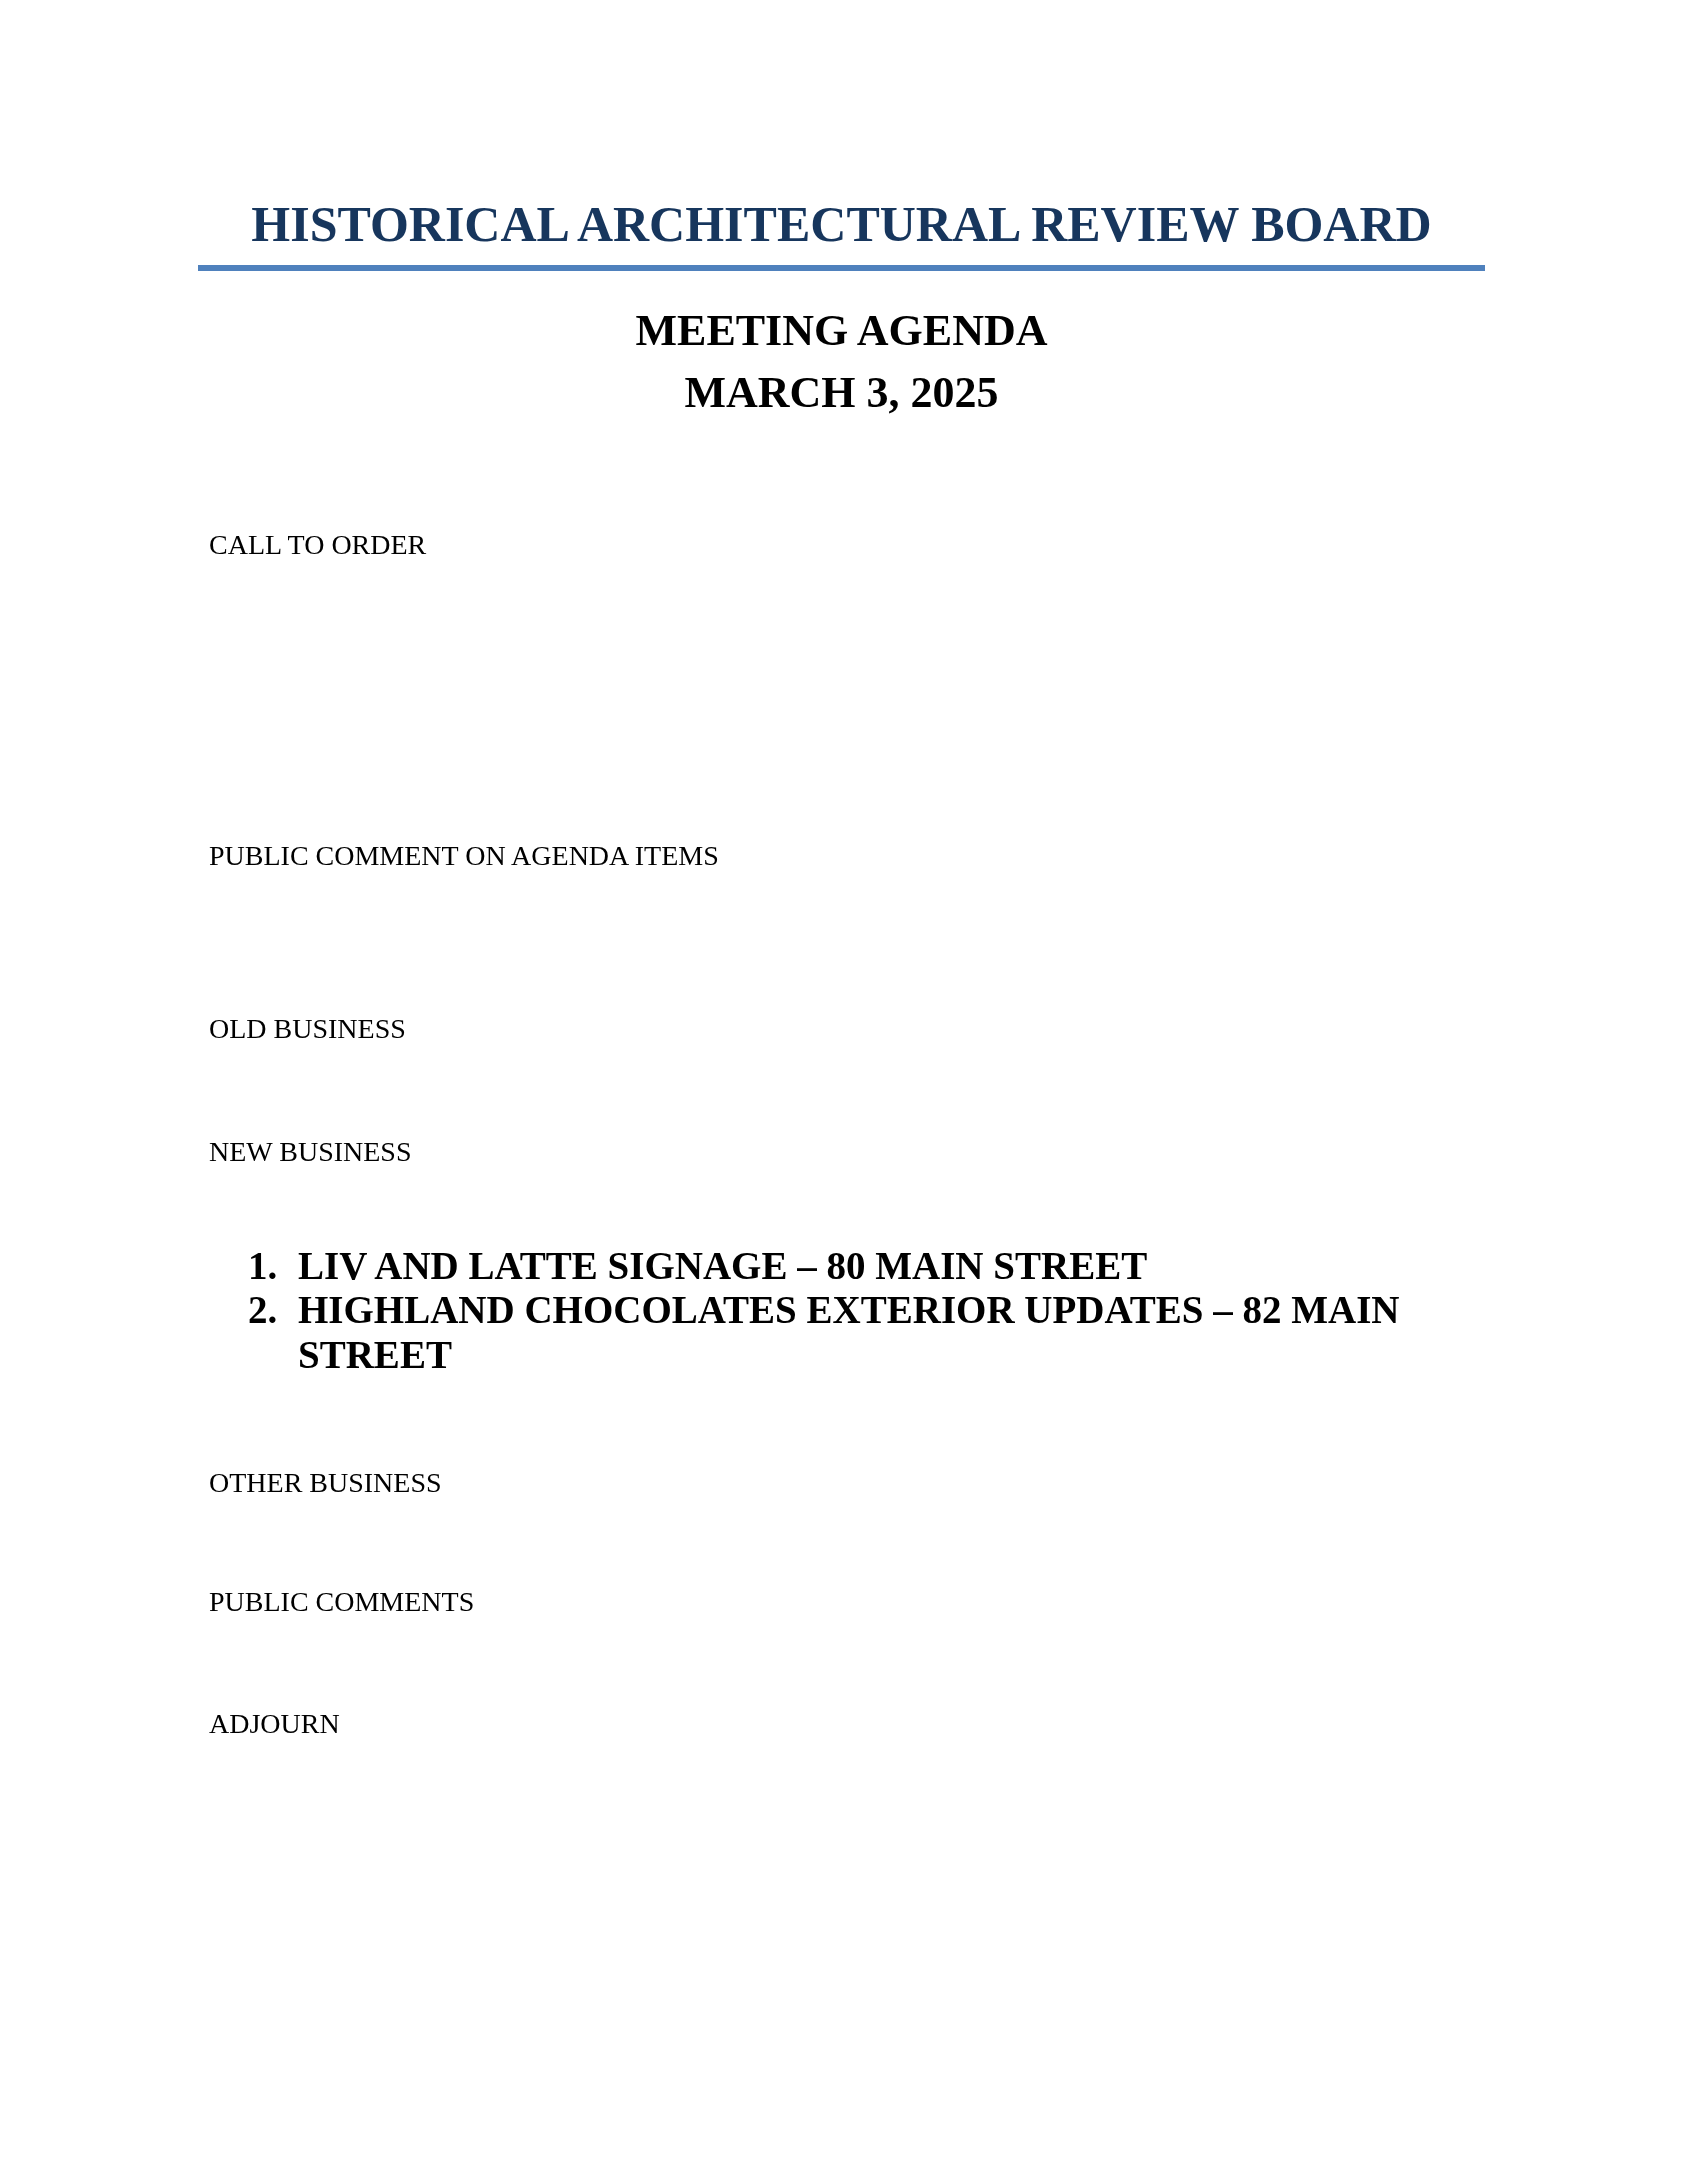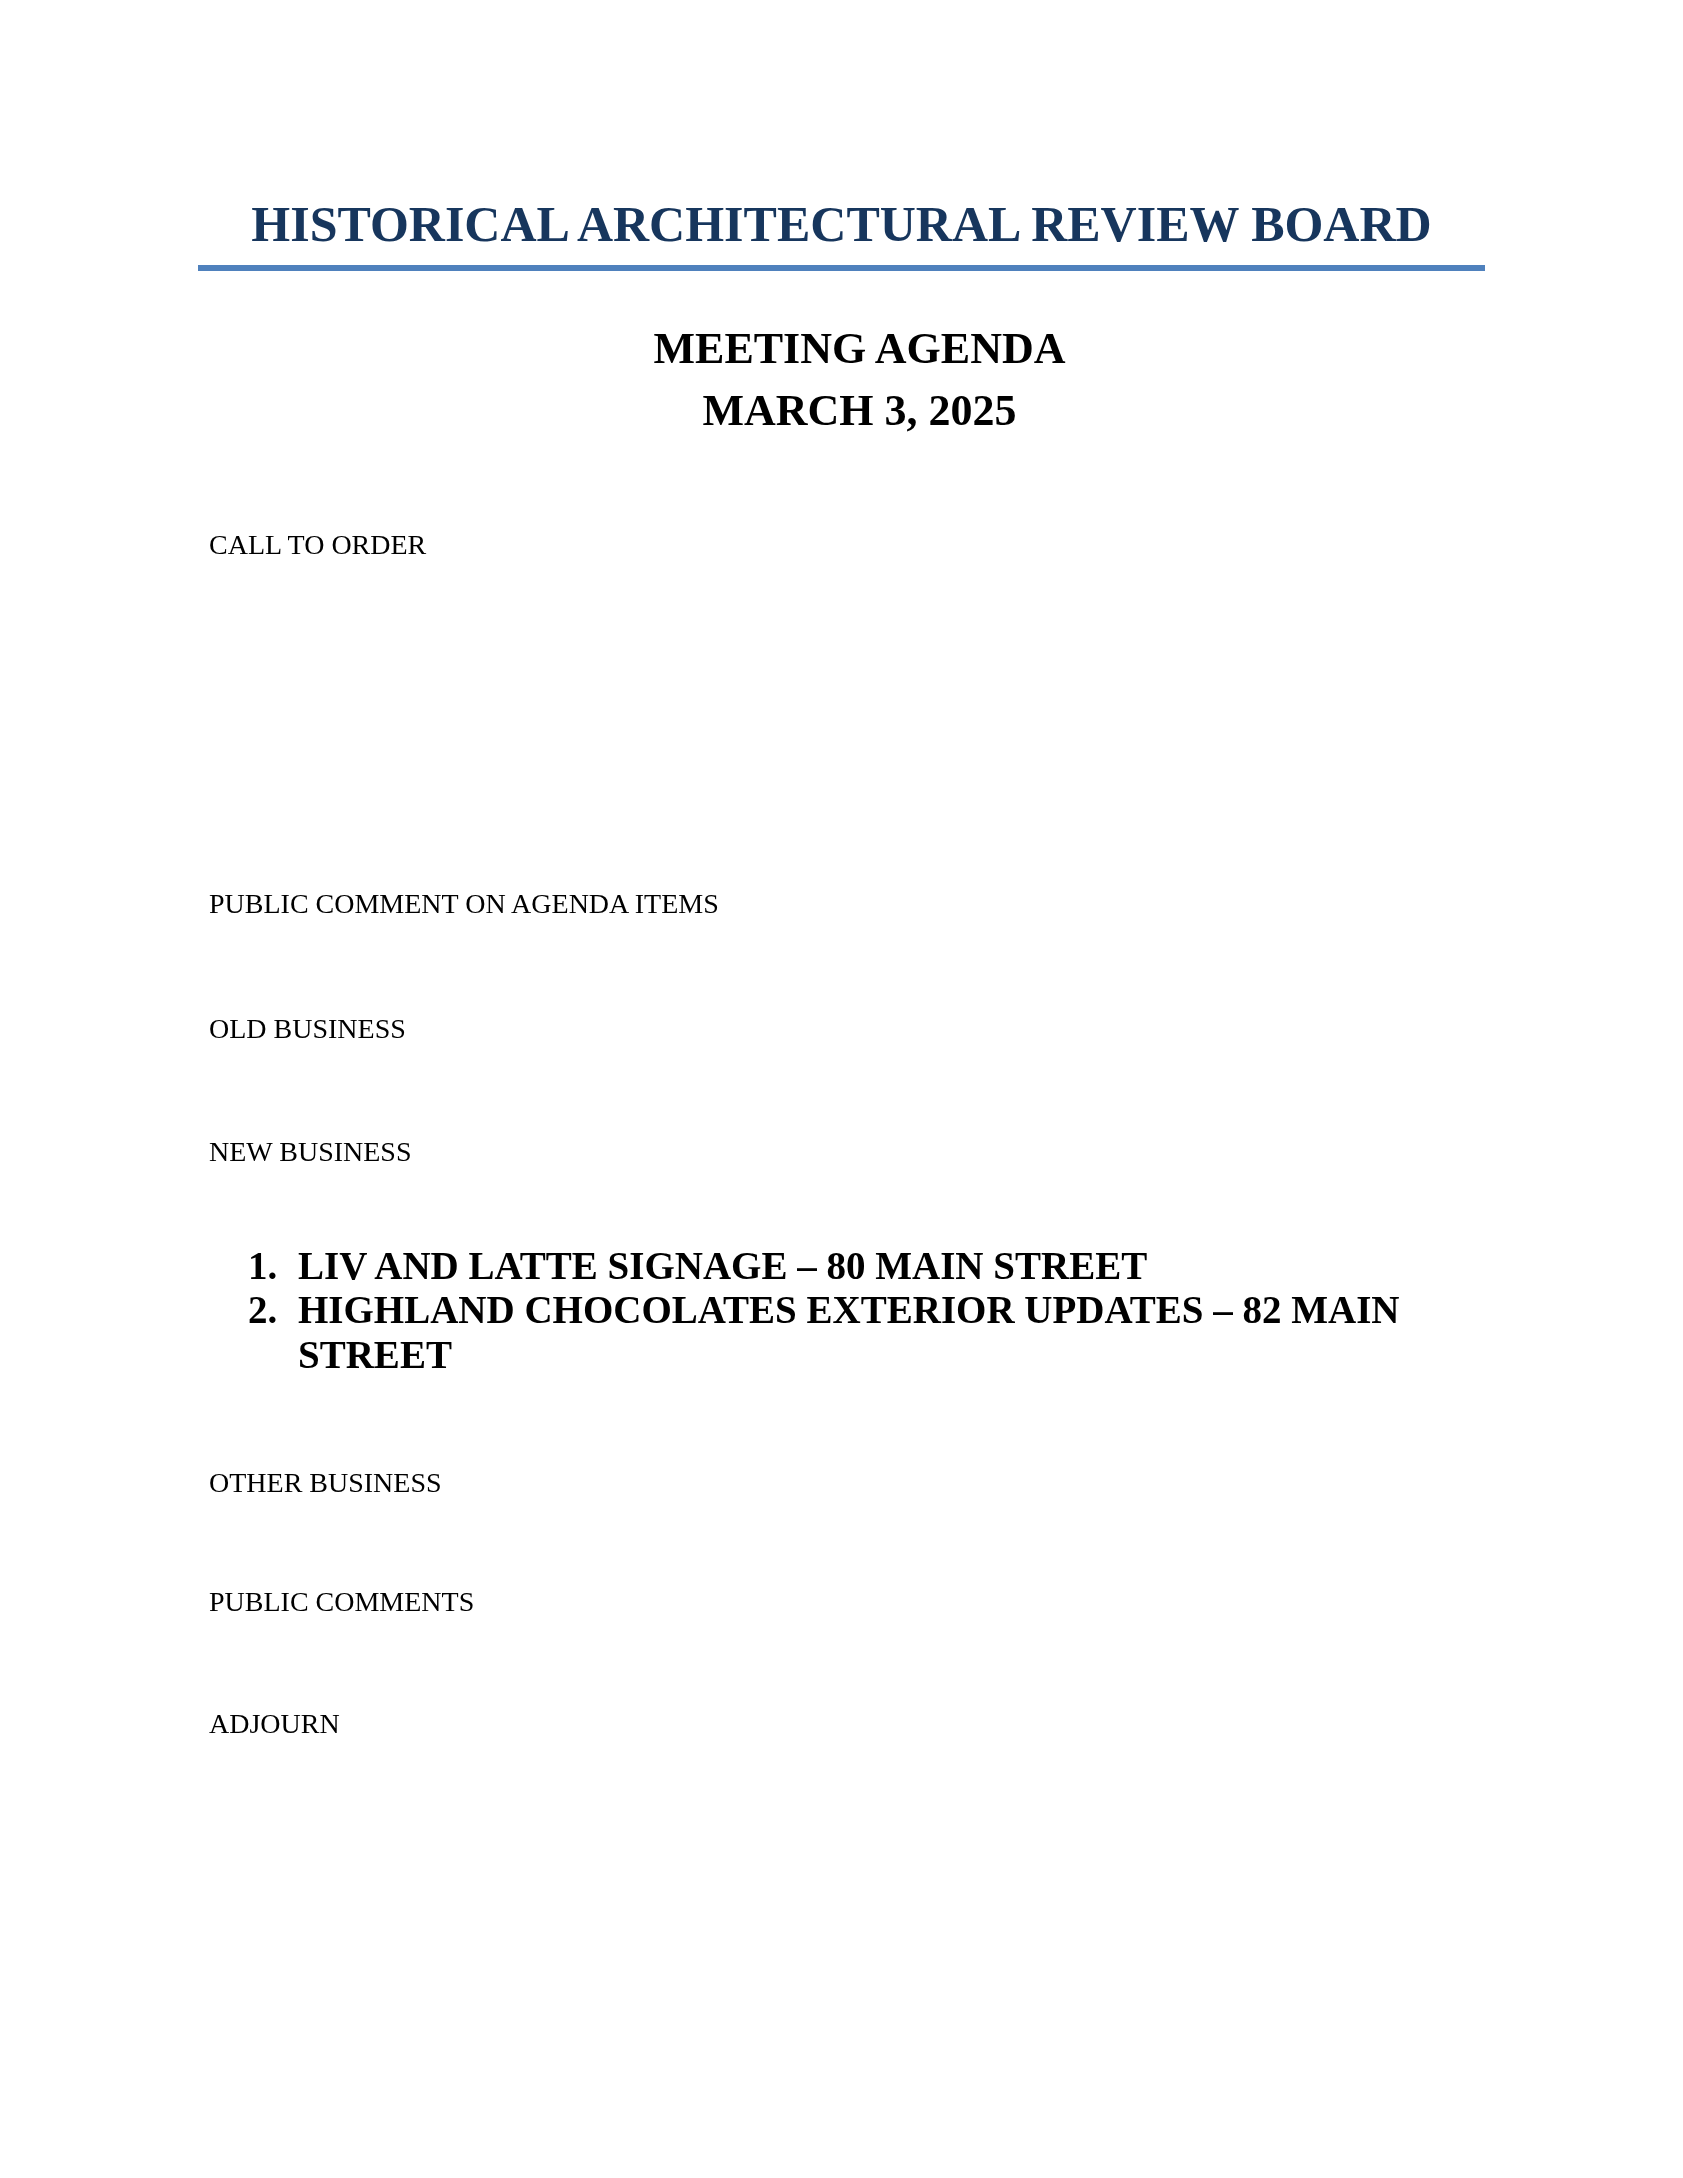--- a/index.html
+++ b/index.html
@@ -44,21 +44,21 @@
     top: 265px;
     left: 198px;
     width: 1287px;
     height: 6px;
     background: var(--rule-color);
   }
   .subtitle {
     position: absolute;
     left: 198px;
     width: 1287px;
-    margin: 18px;
+    margin: 0;
     text-align: center;
     font-size: 44px;
     line-height: 1;
     font-weight: bold;
     color: var(--body-color);
     white-space: nowrap;
   }
   .subtitle.line1 { top: 309px; }
   .subtitle.line2 { top: 371px; }
   .section {
@@ -67,21 +67,21 @@
     margin: 11px;
     font-size: 28px;
     line-height: 1;
     font-weight: normal;
     color: var(--body-color);
     white-space: nowrap;
   }
   .sec-0 { top: 520px; }
   .sec-1 { top: 642px; }
   .sec-2 { top: 763px; }
-  .sec-3 { top: 879px; }
+  .sec-3 { top: 831px; }
   .sec-4 { top: 1004px; }
   .sec-5 { top: 1127px; }
   .close-0 { top: 1458px; }
   .close-1 { top: 1577px; }
   .close-2 { top: 1699px; }
   .list-item {
     position: absolute;
     left: 248px;
     width: 1203px;
     display: flex;

